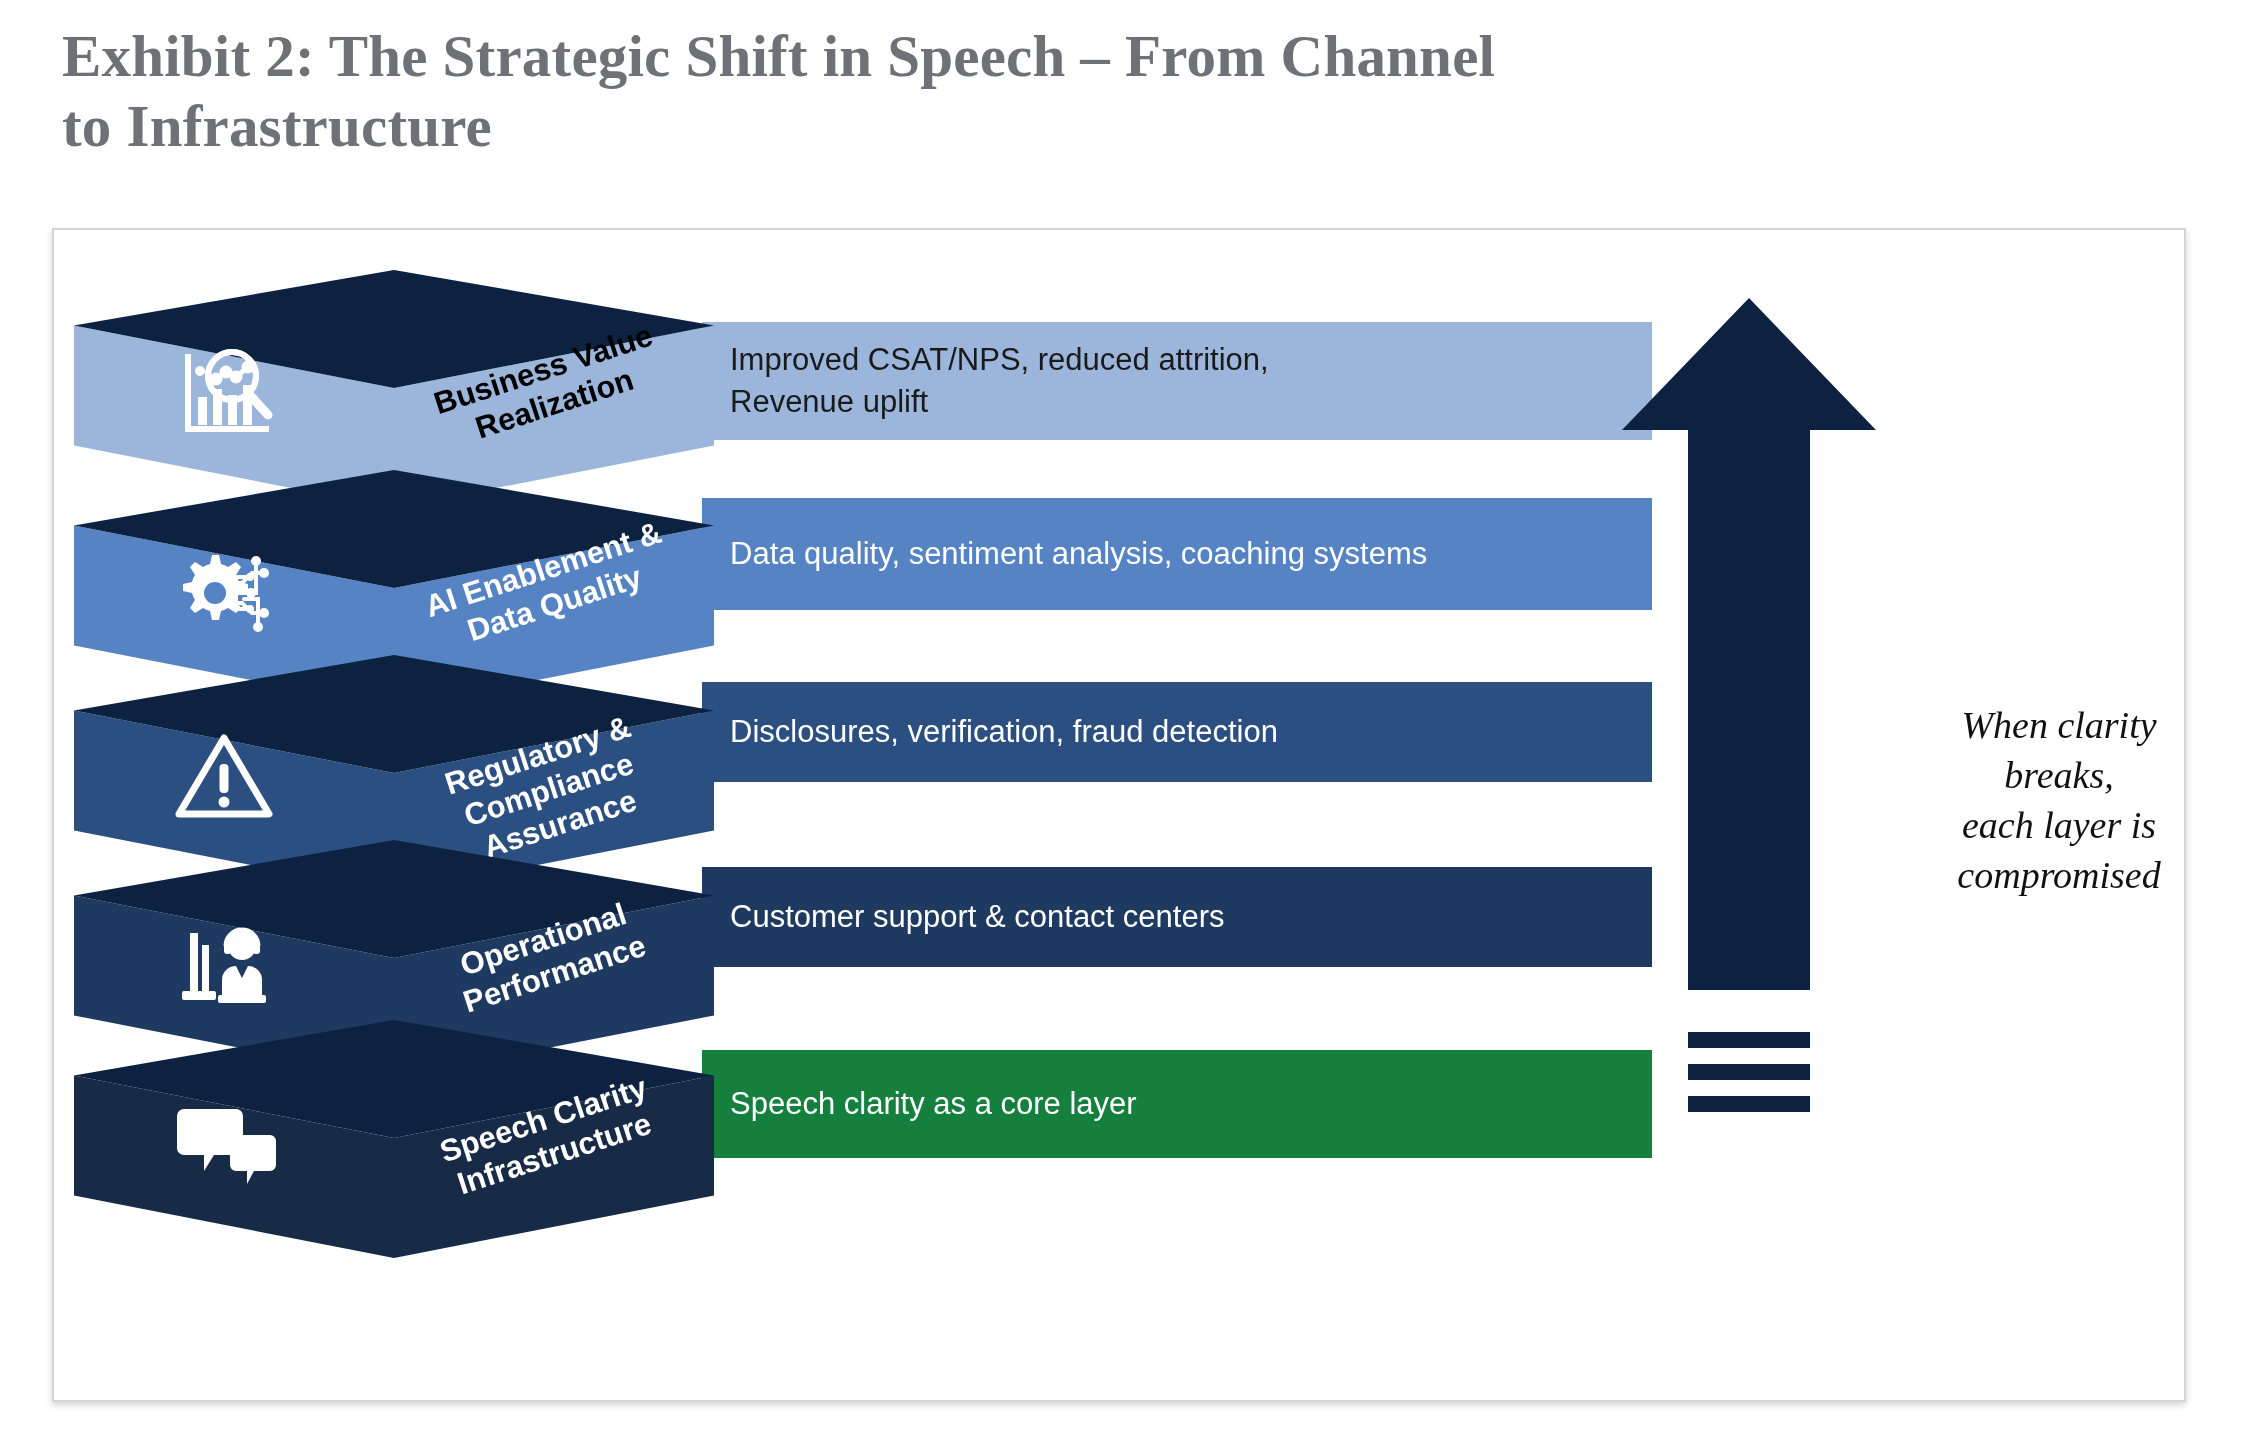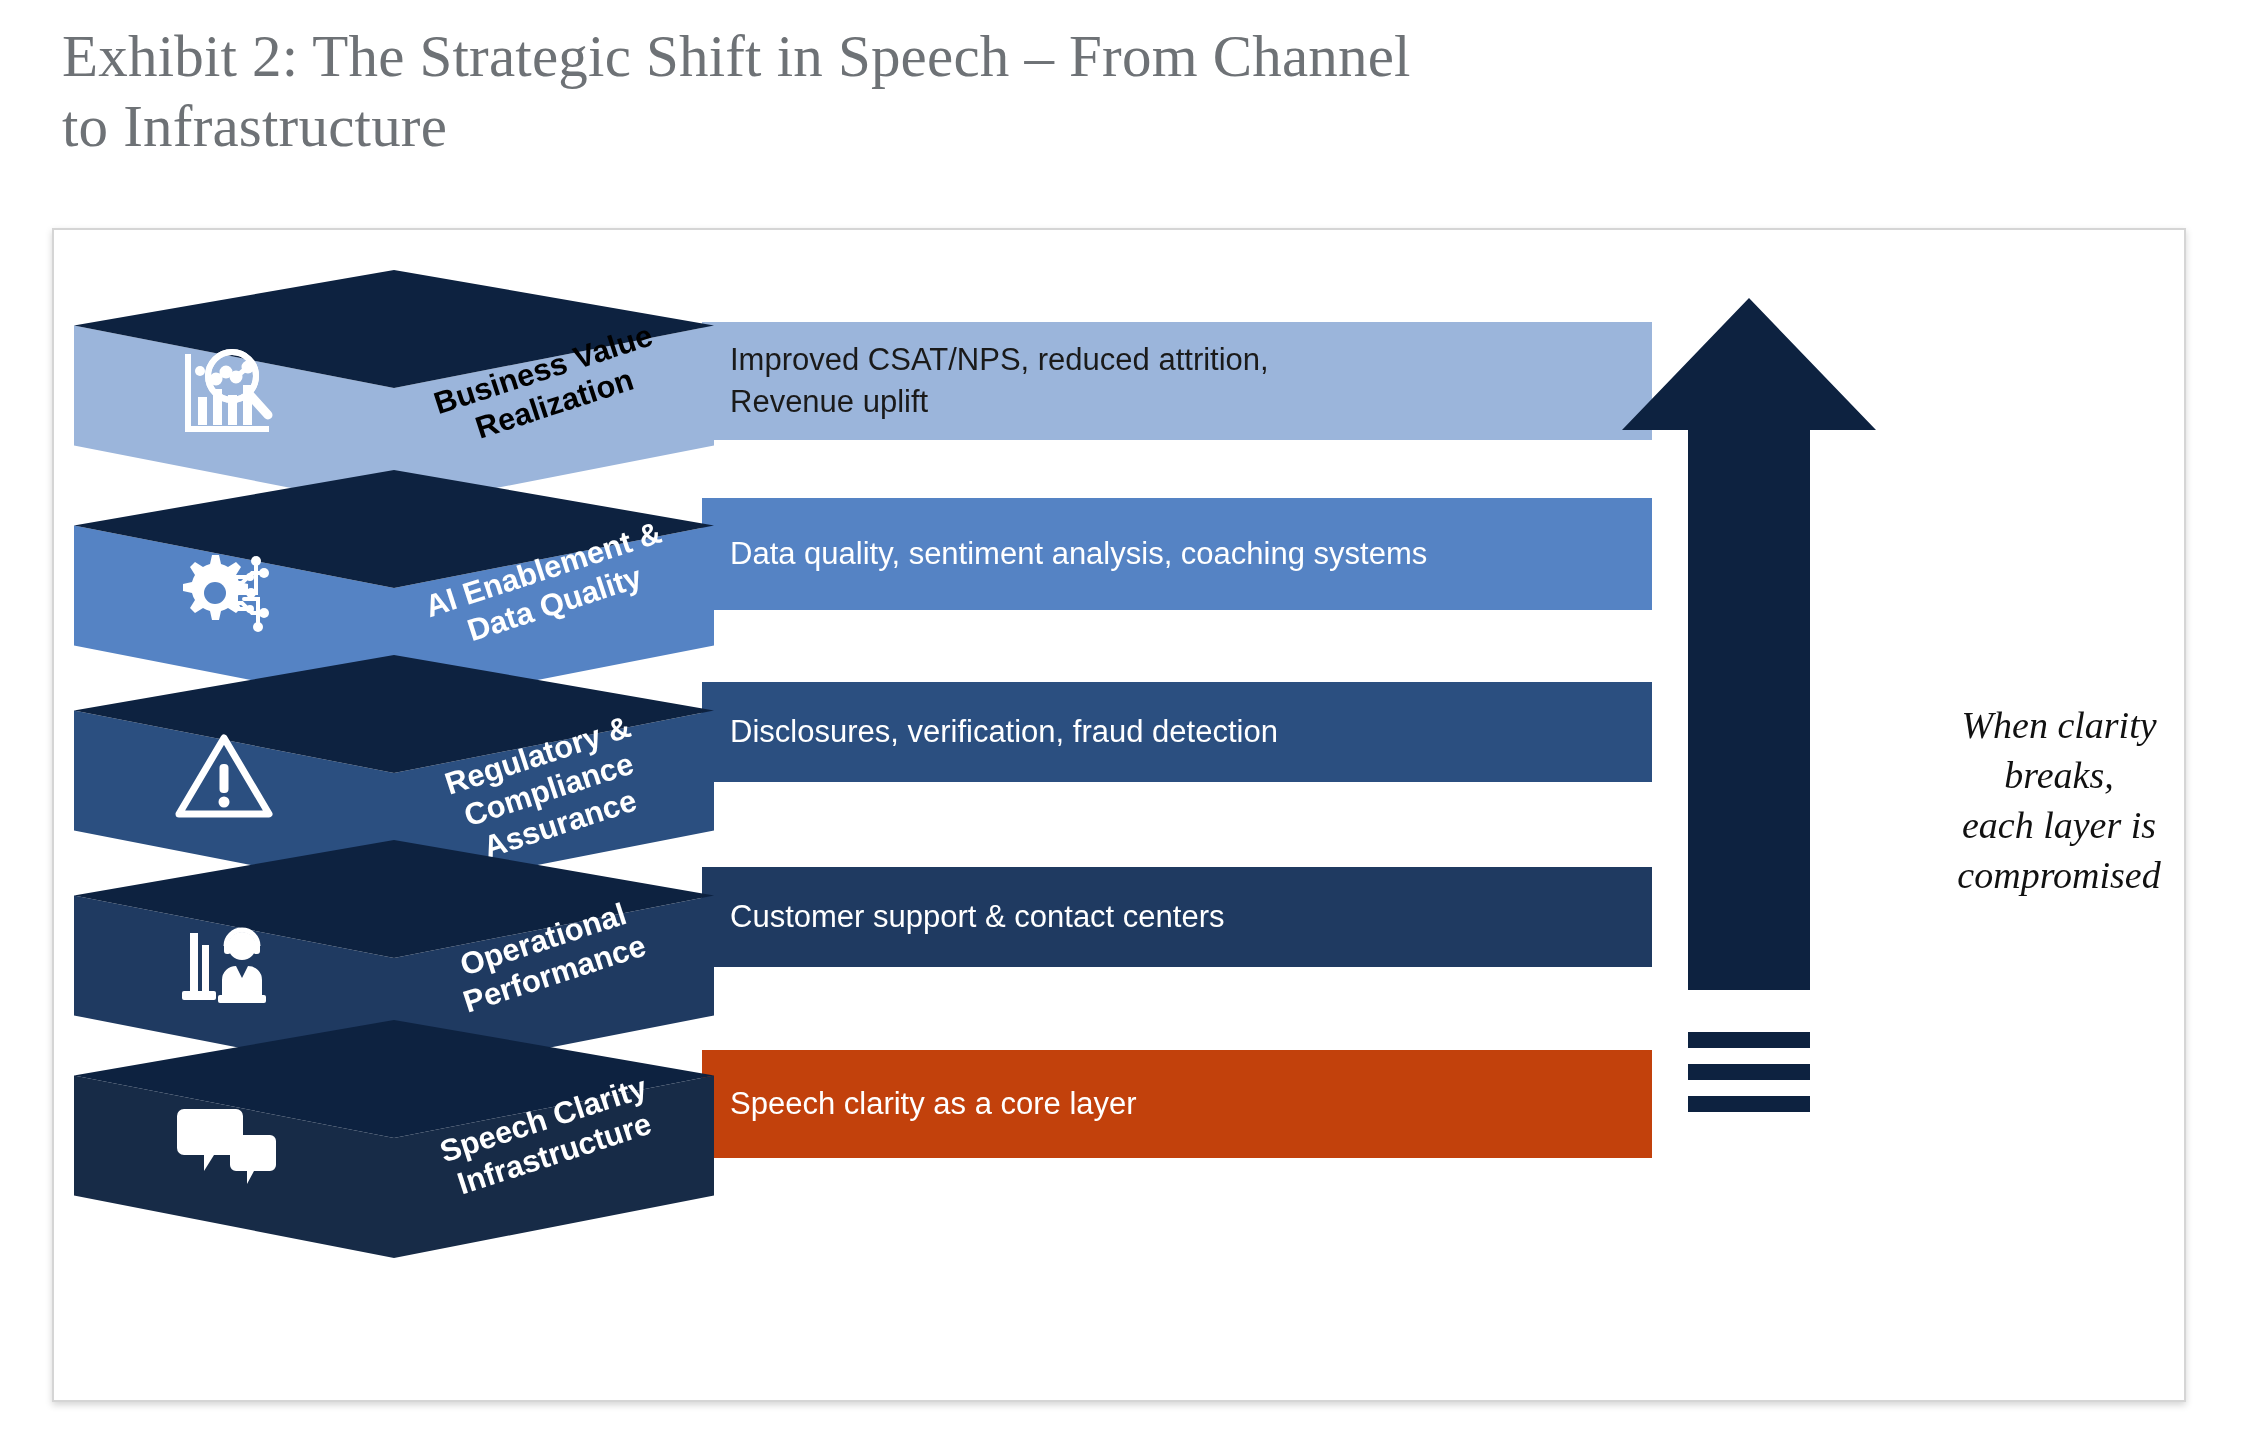--- a/index.html
+++ b/index.html
@@ -12,21 +12,21 @@
   }
   
   #exhibit-title{
     position:absolute;
     left:62px; top:22px;
     width:1900px;
     font-family:"Liberation Serif", serif;
     font-size:59px;
     line-height:1.18;
     color:#6e7276;
-    font-weight:400;
+    font-weight:700;
     letter-spacing:.2px;
   }
   
   #diagram-frame{
     position:absolute;
     left:52px; top:228px;
     width:2130px; height:1170px;
     background:#ffffff;
     border:2px solid #d5d5d5;
     box-shadow:0 3px 7px rgba(0,0,0,.17);
@@ -98,21 +98,21 @@
         </div>
         <div class="desc-bar" style="top: 268px; height: 112px; background: rgb(85, 131, 196); color: rgb(255, 255, 255);">
           <div class="dline">Data quality, sentiment analysis, coaching systems</div>
         </div>
         <div class="desc-bar" style="top: 452px; height: 100px; background: rgb(43, 79, 128); color: rgb(255, 255, 255);">
           <div class="dline">Disclosures, verification, fraud detection</div>
         </div>
         <div class="desc-bar" style="top: 637px; height: 100px; background: rgb(31, 58, 97); color: rgb(255, 255, 255);">
           <div class="dline">Customer support &amp; contact centers</div>
         </div>
-        <div class="desc-bar" style="top: 820px; height: 108px; background: #c2410c; color: rgb(255, 255, 255);">
+        <div class="desc-bar" style="top: 820px; height: 108px; background: #15803d; color: rgb(255, 255, 255);">
           <div class="dline">Speech clarity as a core layer</div>
         </div>
       </div>
 
     <div id="layers-host">
         <div class="layer">
           <svg width="700" height="1200">
             <path d="M20,95.46 L340,158 L660,95.46 L660,215.45999999999998 L340,278 L20,215.45999999999998 Z" fill="#9BB5DB"></path>
             <path d="M340,40 L660,95.46 L340,158 L20,95.46 Z" fill="#0D2240"></path>
           </svg>

